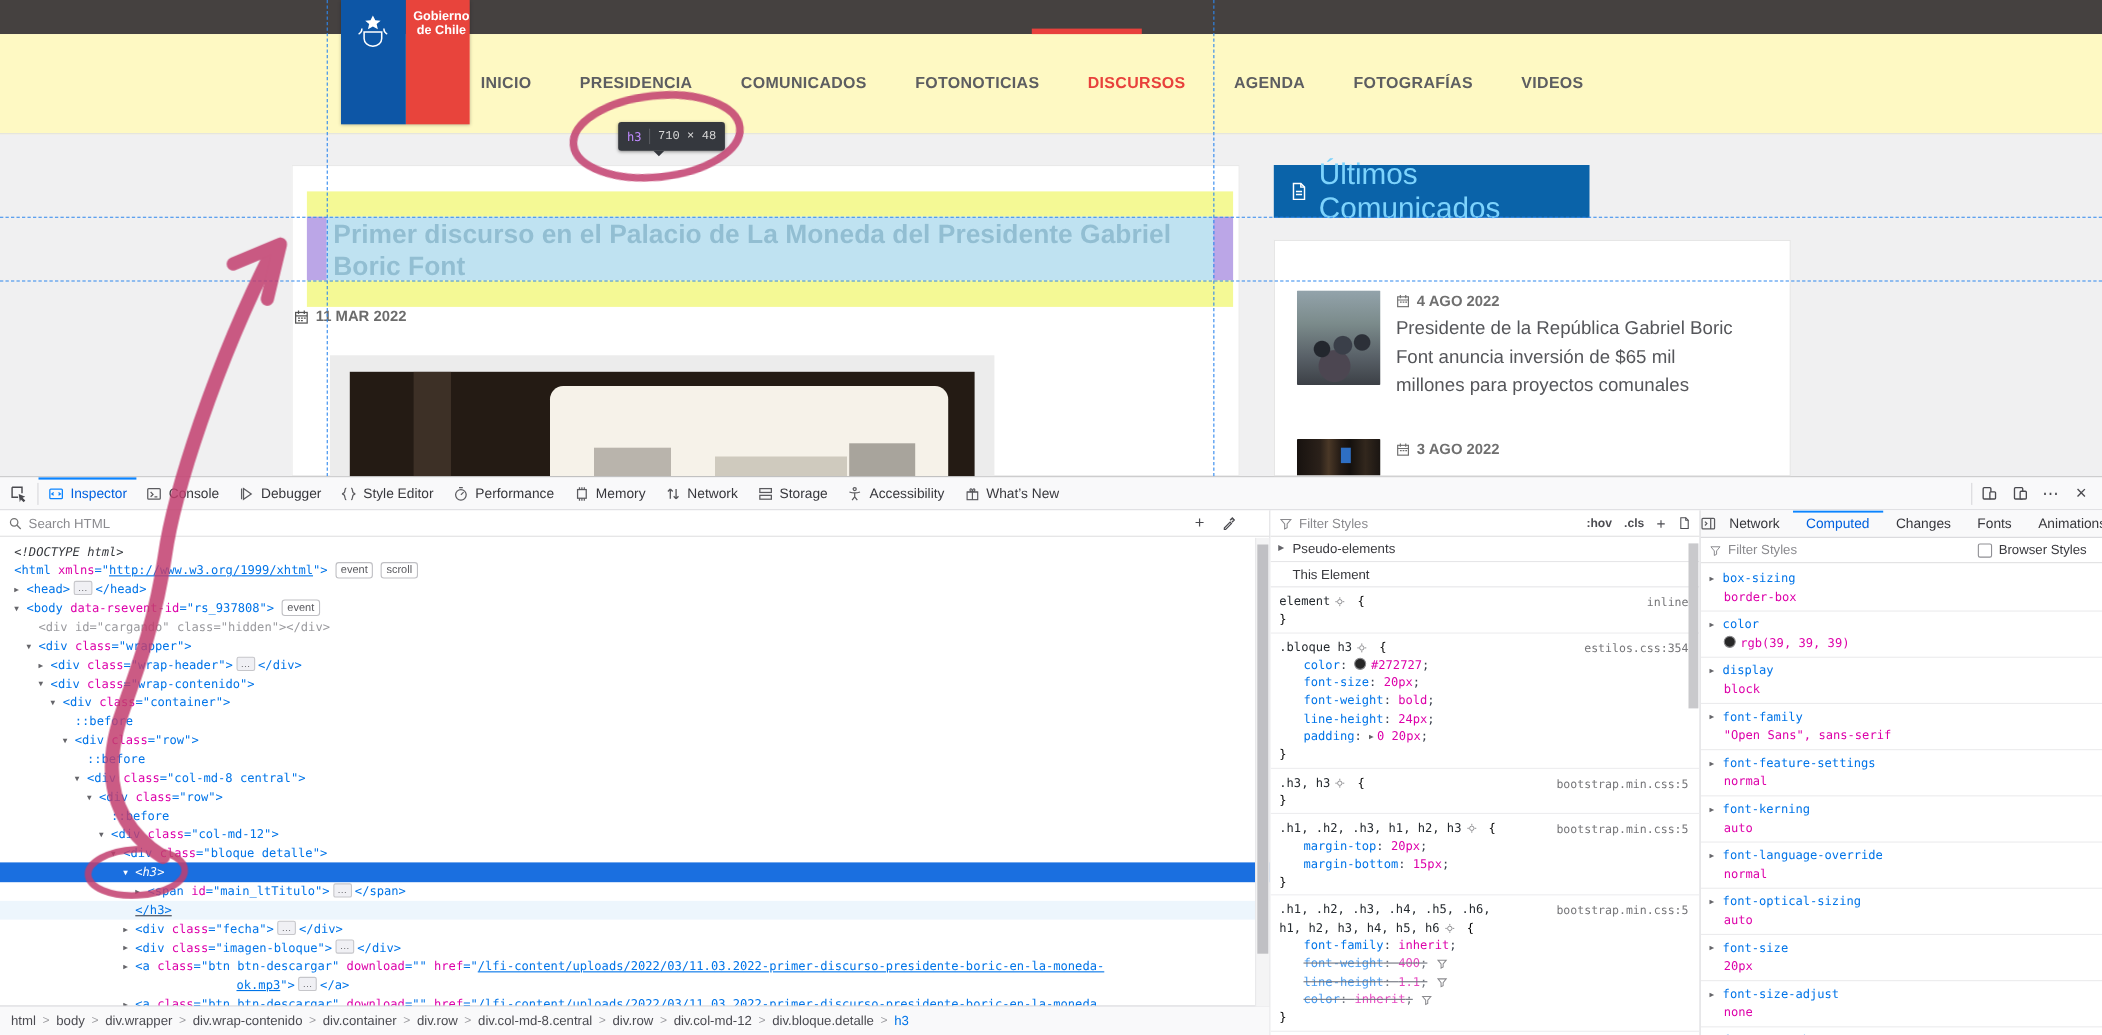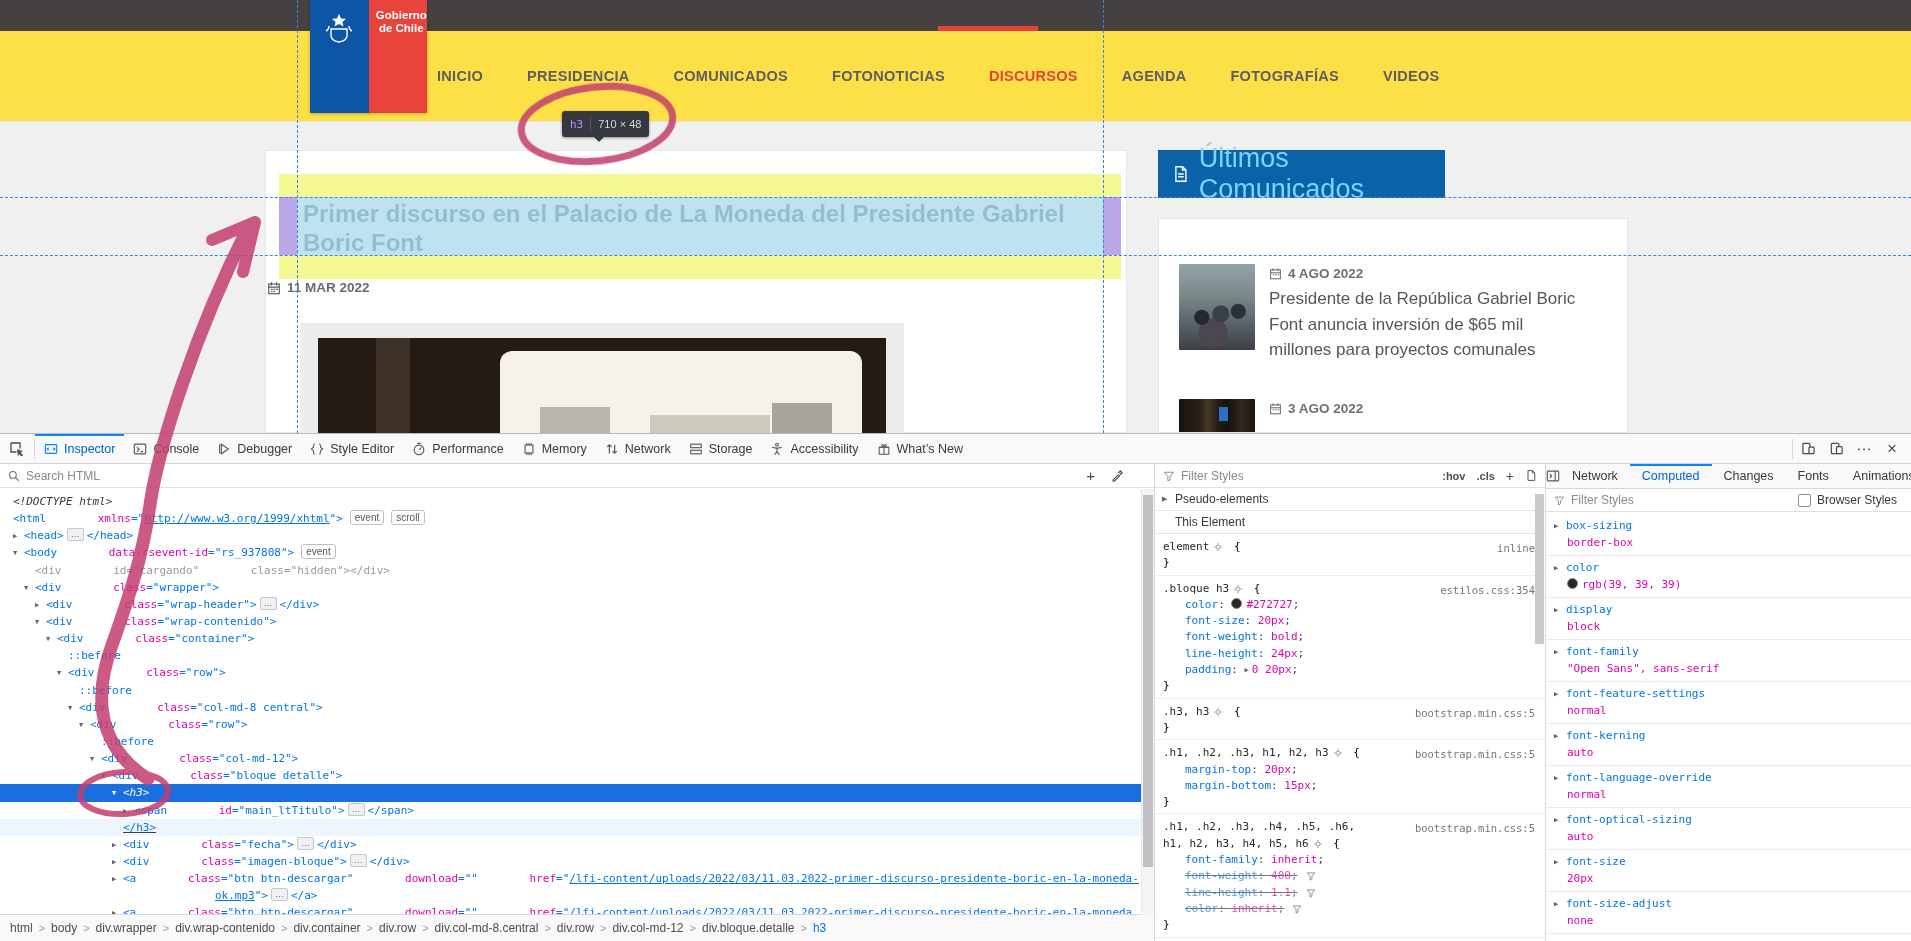--- a/index.html
+++ b/index.html
@@ -1,21 +1,21 @@
 <!DOCTYPE html>
 <html><head>
 <meta charset="utf-8">
 <style>
   html,body{margin:0;padding:0;background:#dcdcdc;}
   .stage{position:relative;width:1911px;height:941px;overflow:hidden;background:#f0f0f1;
     font-family:"Liberation Sans",sans-serif;}
   
   .site{position:absolute;left:0;top:0;width:1911px;height:433px;overflow:hidden;}
   .topbar{position:absolute;left:0;top:0;width:100%;height:31px;background:#454140;}
-  .navbar{position:absolute;left:0;top:31px;width:100%;height:90px;background:#fde047;border-bottom:1px solid #e3e3e3;text-align:right;}
+  .navbar{position:absolute;left:0;top:31px;width:100%;height:90px;background:#fef9c3;border-bottom:1px solid #e3e3e3;text-align:right;}
   .mainnav{position:absolute;left:437px;top:0;height:90px;display:flex;align-items:center;gap:44px;}
   .nav-item{font-size:14.5px;font-weight:bold;color:#5d5e61;letter-spacing:.3px;cursor:pointer;white-space:nowrap;}
   .nav-item.active{color:#e8413c;}
   .active-tab-bar{position:absolute;left:938px;top:26px;width:100px;height:5px;background:#e8413c;}
   .logo{position:absolute;left:310px;top:0;width:117px;height:113px;display:flex;box-shadow:0 1px 3px rgba(0,0,0,.25);text-align:center;}
   .logo-blue{width:50%;background:#0d56a6;display:flex;justify-content:center;padding-top:8px;}
   .logo-red{width:50%;background:#e8443c;color:#fff;font-size:11.5px;font-weight:bold;line-height:13px;padding:9px 0 0 7px;box-sizing:border-box;}
   
   .article-card{position:absolute;left:265px;top:150px;width:862px;height:283px;background:#fff;border:1px solid #e9e9e9;box-sizing:border-box;}
   .sb-header{position:absolute;left:1158px;top:150px;width:287px;height:48px;background:#0a63a9;display:flex;align-items:center;gap:9px;padding-left:14px;box-sizing:border-box;z-index:3;}
@@ -52,21 +52,21 @@
   .ov-ybot{left:279px;top:255px;width:842px;height:24px;background:#f3f88c;opacity:.92;}
   .ov-pl{left:279px;top:197px;width:18px;height:58px;background:#b49ce4;opacity:.9;}
   .ov-pr{left:1103px;top:197px;width:18px;height:58px;background:#b49ce4;opacity:.9;}
   .ov-blue{left:297px;top:197px;width:806px;height:58px;background:#a9d8ec;opacity:.75;}
   .guide{position:absolute;z-index:6;}
   .gv{width:0;border-left:1px dashed #2e87ee;top:0;height:433px;}
   .gh{height:0;border-top:1px dashed #2e87ee;left:0;width:1911px;}
   .tooltip{position:absolute;left:562px;top:111px;height:26px;background:#35383e;border-radius:3px;display:flex;align-items:center;gap:7px;padding:0 8px;z-index:8;box-shadow:0 1px 3px rgba(0,0,0,.4);}
   .tt-tag{color:#c08aff;font-family:"DejaVu Sans Mono",monospace;font-size:11px;}
   .tt-sep{width:1px;height:14px;background:#57595f;}
-  .tt-dims{color:#d8d8d8;font-family:Liberation Sans, sans-serif;font-size:11px;}
+  .tt-dims{color:#d8d8d8;font-family:Liberation Mono, monospace;font-size:11px;}
   .tt-arrow{position:absolute;left:32px;bottom:-5px;width:0;height:0;border-left:5px solid transparent;border-right:5px solid transparent;border-top:5px solid #35383e;}
   
   .devtools{position:absolute;left:0;top:433px;width:1911px;height:508px;background:#fff;border-top:1px solid #b9b9bb;box-sizing:border-box;font-family:"Liberation Sans",sans-serif;}
   .dt-toolbar{height:30px;background:#f9f9fa;border-bottom:1px solid #d7d7db;display:flex;align-items:center;box-sizing:border-box;}
   .dt-toolbar button{background:none;border:none;padding:0;display:flex;align-items:center;justify-content:center;cursor:pointer;color:#4a4a4f;}
   .dt-pick{width:34px;height:29px;}
   .dt-sep{width:1px;height:20px;background:#d7d7db;}
   .dt-tabs{display:flex;height:29px;}
   .dt-tab{position:relative;display:flex;align-items:center;gap:6px;padding:0 9px;font-size:12.5px;color:#38383d;cursor:pointer;white-space:nowrap;}
   .dt-tab .ticon{display:flex;color:#5b5b5f;}
@@ -79,21 +79,21 @@
   
   .pane-markup{width:1155px;border-right:1px solid #d7d7db;box-sizing:border-box;display:flex;flex-direction:column;position:relative;background:#fff;}
   .search-row{height:24px;border-bottom:1px solid #e0e0e2;display:flex;align-items:center;gap:6px;padding:0 8px;box-sizing:border-box;}
   .ph{font-size:12px;color:#8a8a8e;flex:0 0 auto;}
   .mk-actions{margin-left:auto;display:flex;align-items:center;gap:16px;padding-right:22px;color:#4a4a4f;}
   .mk-actions button{background:none;border:none;padding:0;cursor:pointer;color:#4a4a4f;font-size:15px;display:flex;align-items:center;}
   .markup-scroll{flex:1;overflow:hidden;padding-top:5px;font-family:"DejaVu Sans Mono",monospace;font-size:11px;position:relative;}
   .mrow{height:17.15px;line-height:17.15px;white-space:pre;color:#393f4c;}
   .arr{display:inline-block;width:11px;margin-left:-12px;font-size:7px;color:#65656a;vertical-align:1px;}
   .t-tag{color:#0074e8;}
-  .t-attr{color:#dd00a9;margin-left:45px;}
+  .t-attr{color:#dd00a9;}
   .t-val{color:#0074e8;}
   .t-link{color:#0074e8;text-decoration:underline;}
   .t-doc{font-style:italic;color:#35383d;}
   .mrow.gray span{color:#9a9a9e !important;text-decoration:none;}
   .mrow.sel{background:#1a6fe0;}
   .mrow.sel span{color:#fff !important;}
   .mrow.hl{background:#edf6fd;text-decoration:underline;}
   .badge{display:inline-block;border:1px solid #bfbfc3;border-radius:3px;font:10px/13px "Liberation Sans",sans-serif;color:#58585d;padding:0 4px;margin-left:7px;background:#fff;vertical-align:1px;}
   .ellbox{display:inline-block;border:1px solid #c6c6ca;border-radius:2px;background:#f0f0f4;color:#6a6a6e;font:9px/9px "Liberation Sans",sans-serif;padding:1px 3px;margin:0 3px;vertical-align:2px;}
   .mk-scrollbar{position:absolute;right:0;top:25px;bottom:26px;width:12px;background:#f4f4f5;border-left:1px solid #e8e8ea;}

